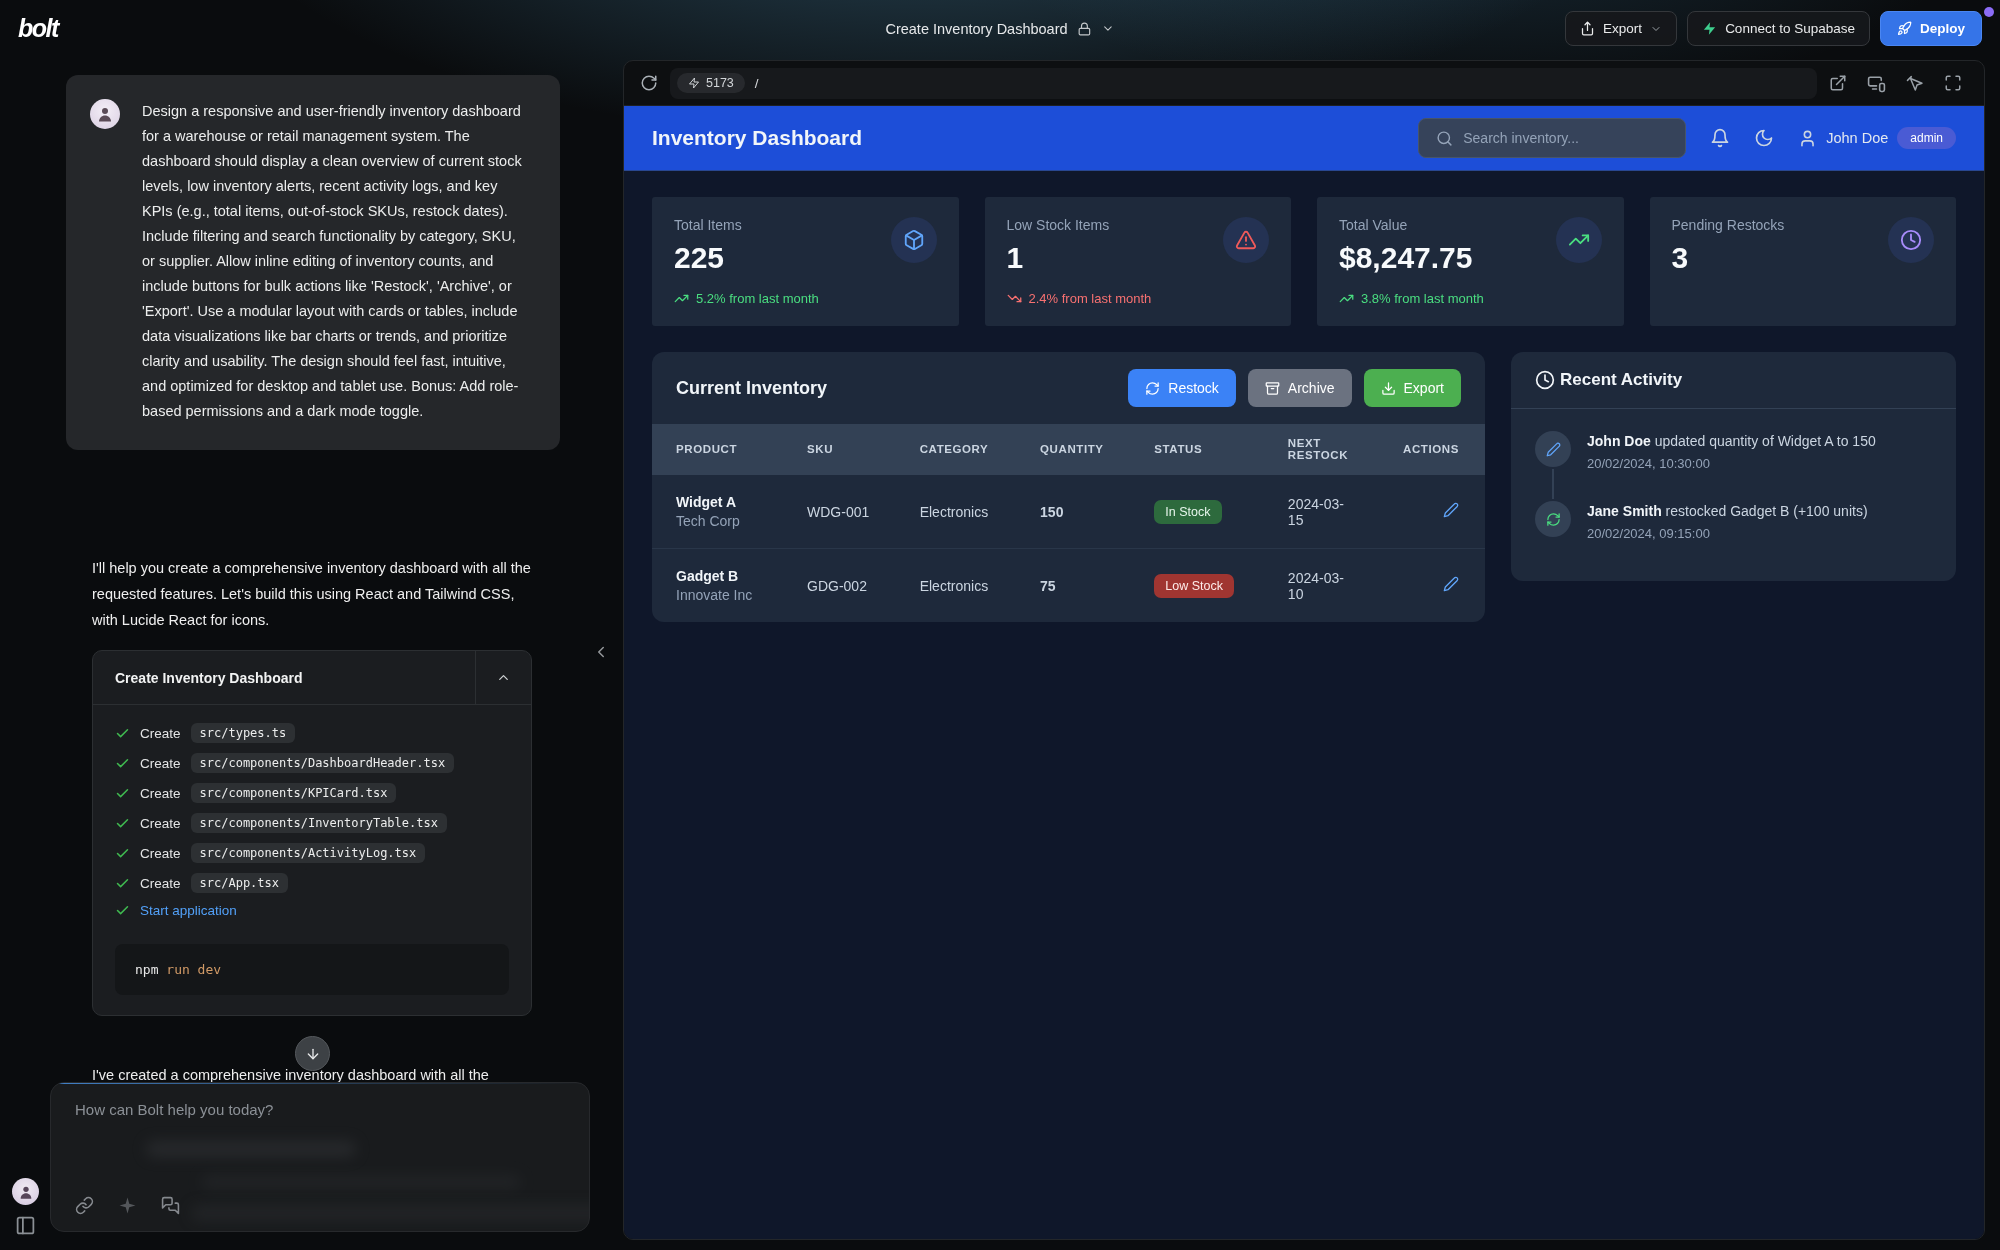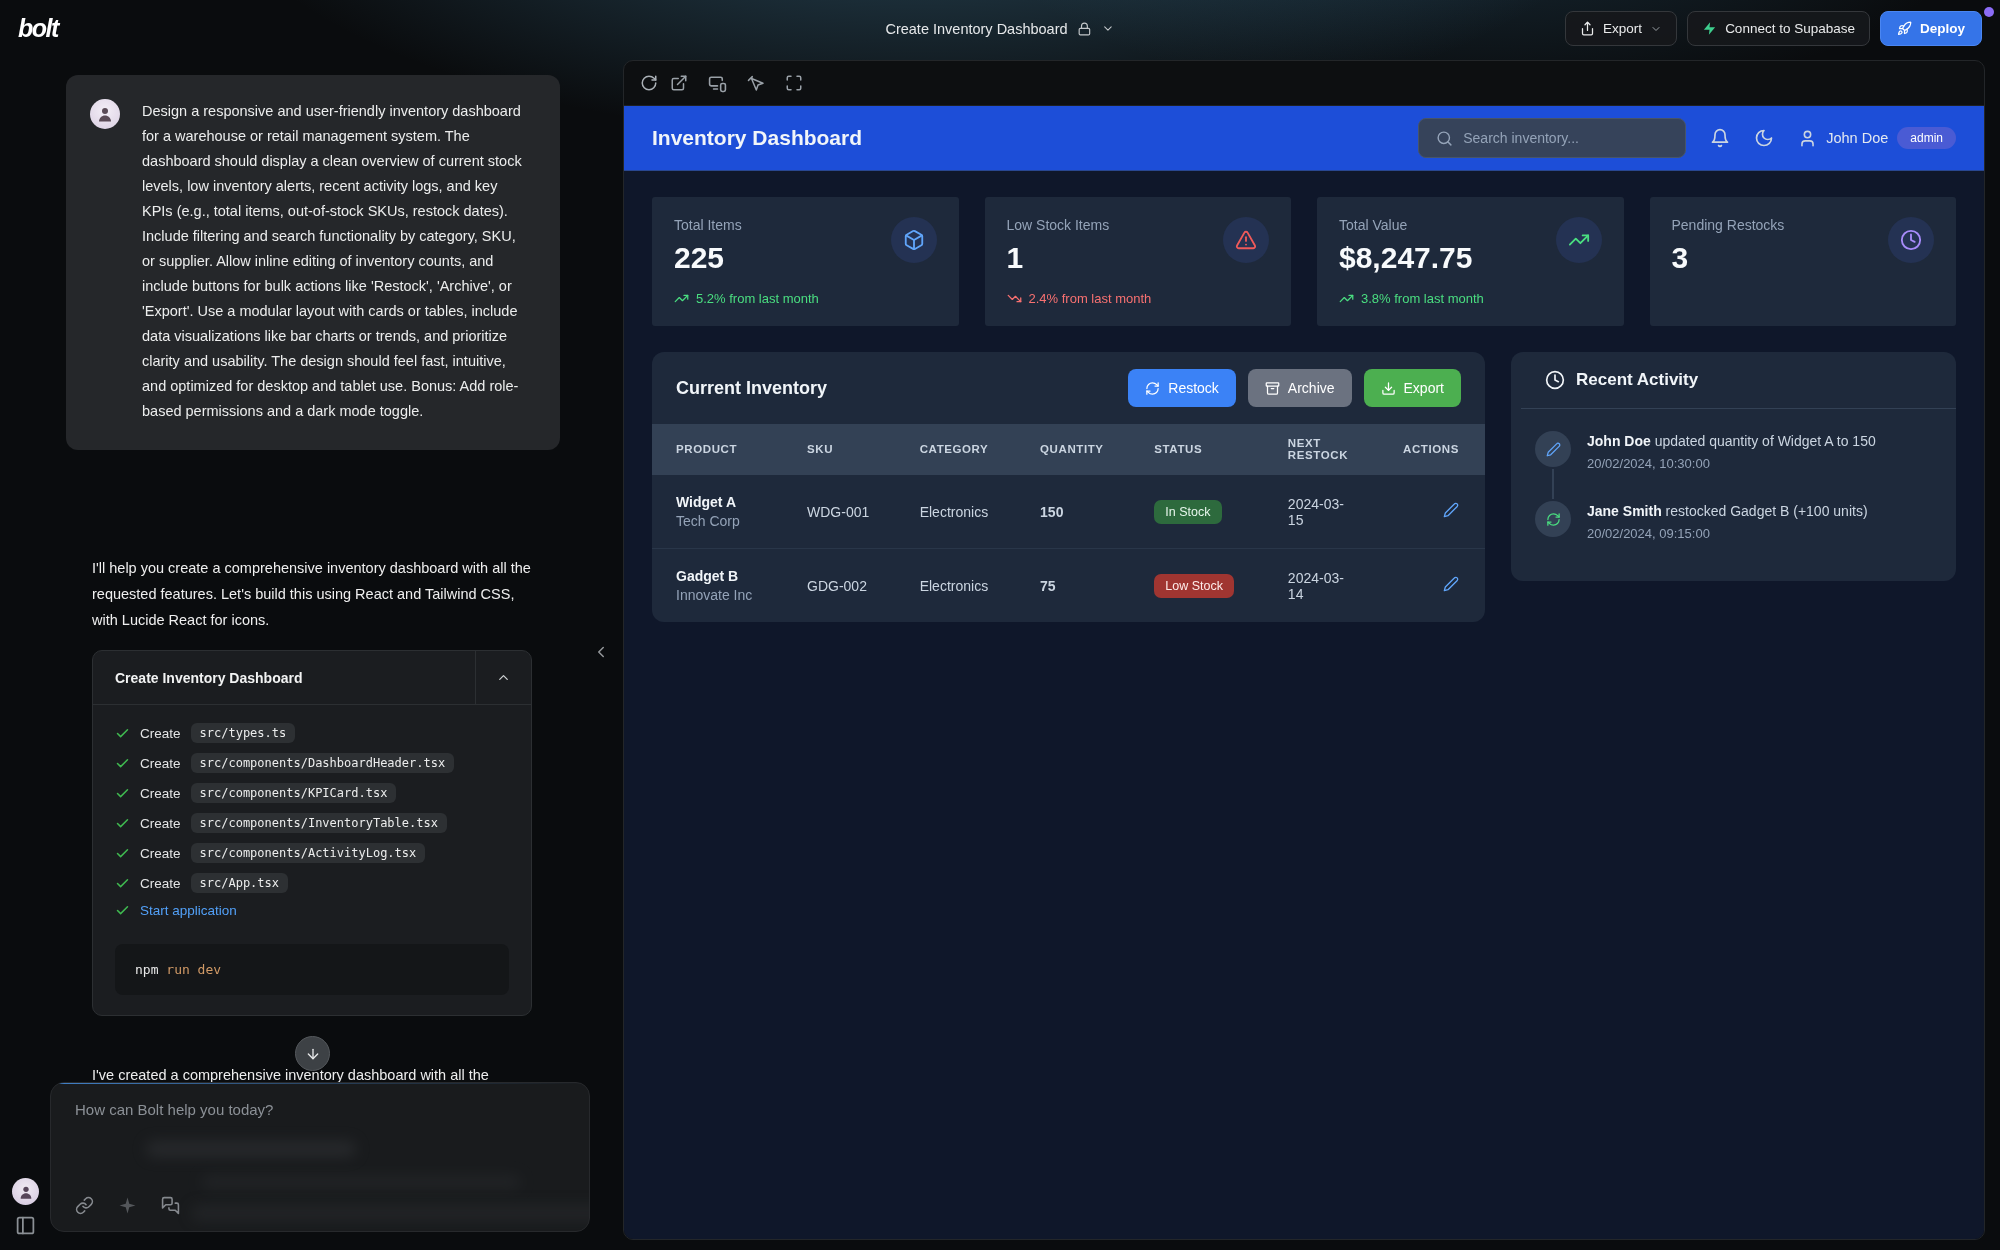--- a/index.html
+++ b/index.html
@@ -183,21 +183,21 @@
   table.inv td:first-child { padding-left:24px; }
   .prod-name { font-weight:700; color:#f1f5f9; font-size:14px; }
   .prod-sup { color:#94a3b8; font-size:14px; margin-top:3px; }
   .qty { color:#f8fafc; font-weight:600; }
   .badge { display:inline-block; padding:5px 11px; border-radius:7px; font-size:12.5px; }
   .badge-green { background:#2d6a3d; color:#e7f6ec; }
   .badge-red { background:#a03531; color:#fdebe9; }
   .edit-ic { color:#60a5fa; cursor:pointer; background:none; border:none; }
 
   .activity-card { width:445px; background:#1e293b; border-radius:12px; overflow:hidden; }
-  .act-head { display:flex; align-items:center; gap:11px; padding:18px 24px; border-bottom:1px solid #334155; color:#f1f5f9;margin-left:10px; }
+  .act-head { display:flex; align-items:center; gap:5px; padding:18px 24px; border-bottom:1px solid #334155; color:#f1f5f9; }
   .act-title { font-size:17px; font-weight:700; }
   .act-body { padding:22px 24px 10px; }
   .act-item { display:flex; gap:16px; position:relative; padding-bottom:30px; }
   .act-item .connector { position:absolute; left:17px; top:38px; bottom:2px; width:2px; background:#334155; }
   .act-ic { width:36px; height:36px; border-radius:50%; background:#334155; display:grid; place-items:center; flex:none; z-index:1; }
   .act-line1 { font-size:14px; color:#cbd5e1; line-height:20px; }
   .act-line1 b { color:#f1f5f9; }
   .act-time { font-size:13px; color:#94a3b8; margin-top:5px; }
   .check-green { color:#3fb950; }
 </style>
@@ -418,20 +418,31 @@
 <div class="workbench">
 
 
   <div class="urlrow">
     <button class="icon-btn" style="color:#aab0b6">
       <svg class="ic" width="18" height="18" viewBox="0 0 24 24" fill="none" stroke="currentColor" stroke-width="2" stroke-linecap="round" stroke-linejoin="round">
           <path d="M21 12a9 9 0 1 1-9-9c2.52 0 4.93 1 6.74 2.74L21 8"></path>
           <path d="M21 3v5h-5"></path>
         </svg>
     </button>
+    <div class="url-field">
+      <div class="port-badge">
+        <span>
+          <svg class="ic" width="12" height="12" viewBox="0 0 24 24" fill="none" stroke="currentColor" stroke-width="2" stroke-linejoin="round">
+              <polygon points="13 2 3 14 12 14 11 22 21 10 12 10"></polygon>
+            </svg>
+        </span>
+        <span>5173</span>
+      </div>
+      <span class="url-path">/</span>
+    </div>
     <div class="url-icons">
       <button class="icon-btn">
         <svg class="ic" width="18" height="18" viewBox="0 0 24 24" fill="none" stroke="currentColor" stroke-width="2" stroke-linecap="round" stroke-linejoin="round">
             <path d="M15 3h6v6"></path>
             <path d="M10 14 21 3"></path>
             <path d="M18 13v6a2 2 0 0 1-2 2H5a2 2 0 0 1-2-2V8a2 2 0 0 1 2-2h6"></path>
           </svg>
       </button>
       <button class="icon-btn">
         <svg class="ic" width="19" height="19" viewBox="0 0 24 24" fill="none" stroke="currentColor" stroke-width="2" stroke-linecap="round" stroke-linejoin="round">
@@ -645,21 +656,21 @@
               </tr>
               <tr>
                 <td>
                   <div class="prod-name">Gadget B</div>
                   <div class="prod-sup">Innovate Inc</div>
                 </td>
                 <td>GDG-002</td>
                 <td>Electronics</td>
                 <td class="qty">75</td>
                 <td><span class="badge badge-red">Low Stock</span></td>
-                <td>2024-03-14</td>
+                <td>2024-03-10</td>
                 <td class="right">
                   <button class="edit-ic">
                     <svg class="ic" width="16" height="16" viewBox="0 0 24 24" fill="none" stroke="currentColor" stroke-width="2" stroke-linecap="round" stroke-linejoin="round">
                         <path d="M17 3a2.85 2.83 0 1 1 4 4L7.5 20.5 2 22l1.5-5.5Z"></path>
                       </svg>
                   </button>
                 </td>
               </tr>
             </tbody>
           </table>

